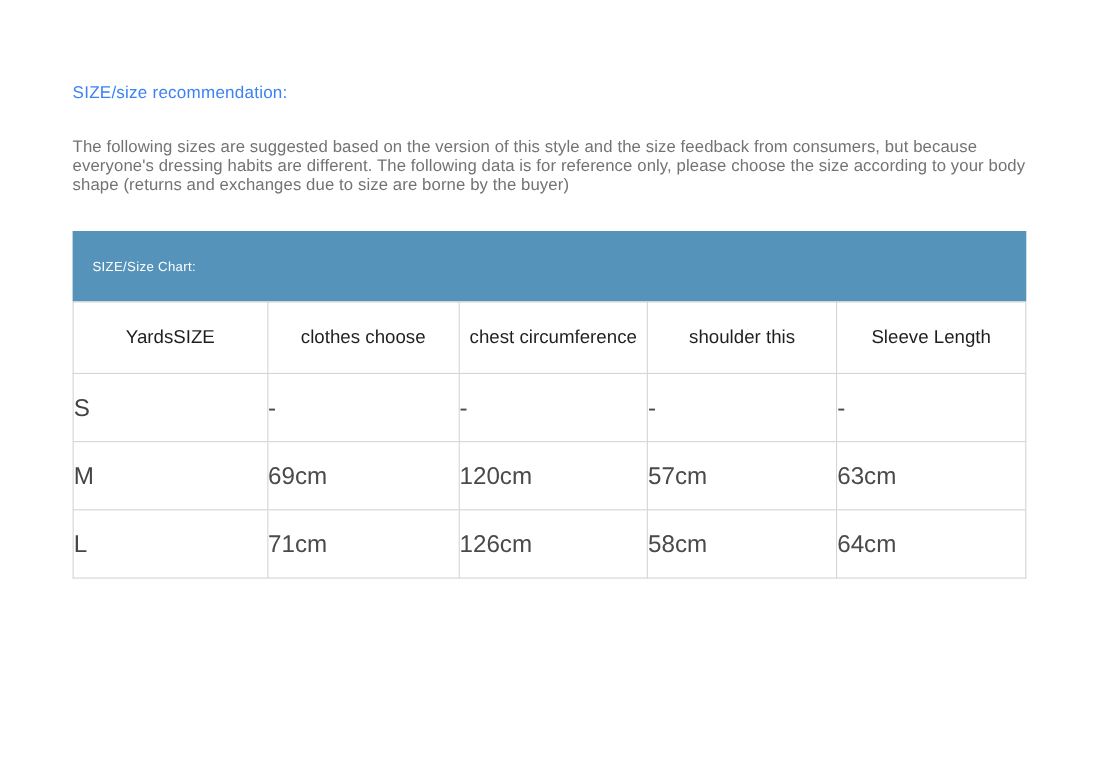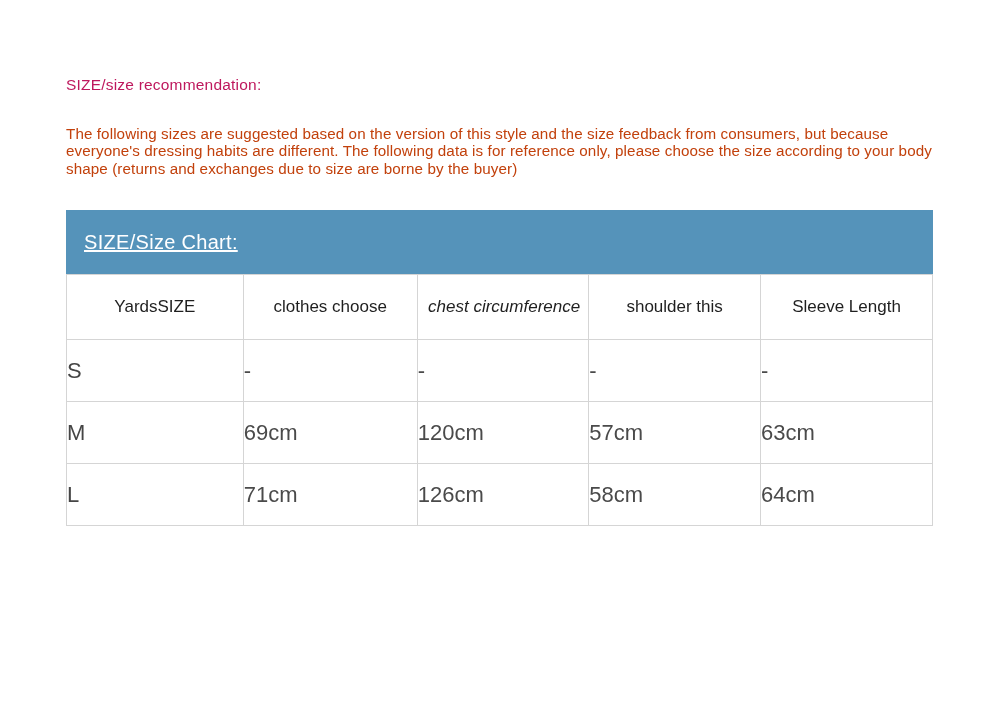--- a/index.html
+++ b/index.html
@@ -11,68 +11,66 @@
     font-family: "Liberation Sans", sans-serif;
     color: #333333;
     overflow: hidden;
   }
   .page {
     padding: 76px 67px 0 66px;
   }
   .page-title {
     font-size: 15.5px;
     font-weight: 400;
-    color: #be185d;
+    color: #3b82f6;
     margin: 0;
     letter-spacing: 0.2px;
   }
   .description {
     margin: 31px 0 0 0;
     font-size: 15.2px;
     line-height: 17.4px;
-    color: #c2410c;
+    color: #737373;
     letter-spacing: 0.1px;
   }
   .chart-banner {
     margin-top: 33px;
     height: 64px;
     background: #5593ba;
     display: flex;
     align-items: center;
     padding-left: 18px;
   }
   .chart-banner-label {
     color: #ffffff;
-    font-size: 20px;
+    font-size: 12px;
     letter-spacing: 0.3px;
-    text-decoration: underline;
   }
   table.size-table {
     width: 100%;
     border-collapse: collapse;
     table-layout: fixed;
   }
   .size-table th,
   .size-table td {
     border: 1px solid #d5d5d5;
     background: #ffffff;
     vertical-align: middle;
     padding: 0;
   }
   .size-table thead th {
     height: 65px;
     font-weight: 400;
     font-size: 17px;
     color: #1f1f1f;
   }
   .size-table thead th.align-left {
-    text-align: right;
+    text-align: center;
     padding-left: 8px;
     padding-right: 8px;
-    font-style: italic;
   }
   .size-table tbody td {
     height: 62px;
     font-size: 22px;
     color: #4a4a4a;
   }
   .size-table tbody td.size-cell {
     color: #454545;
   }
 </style>

